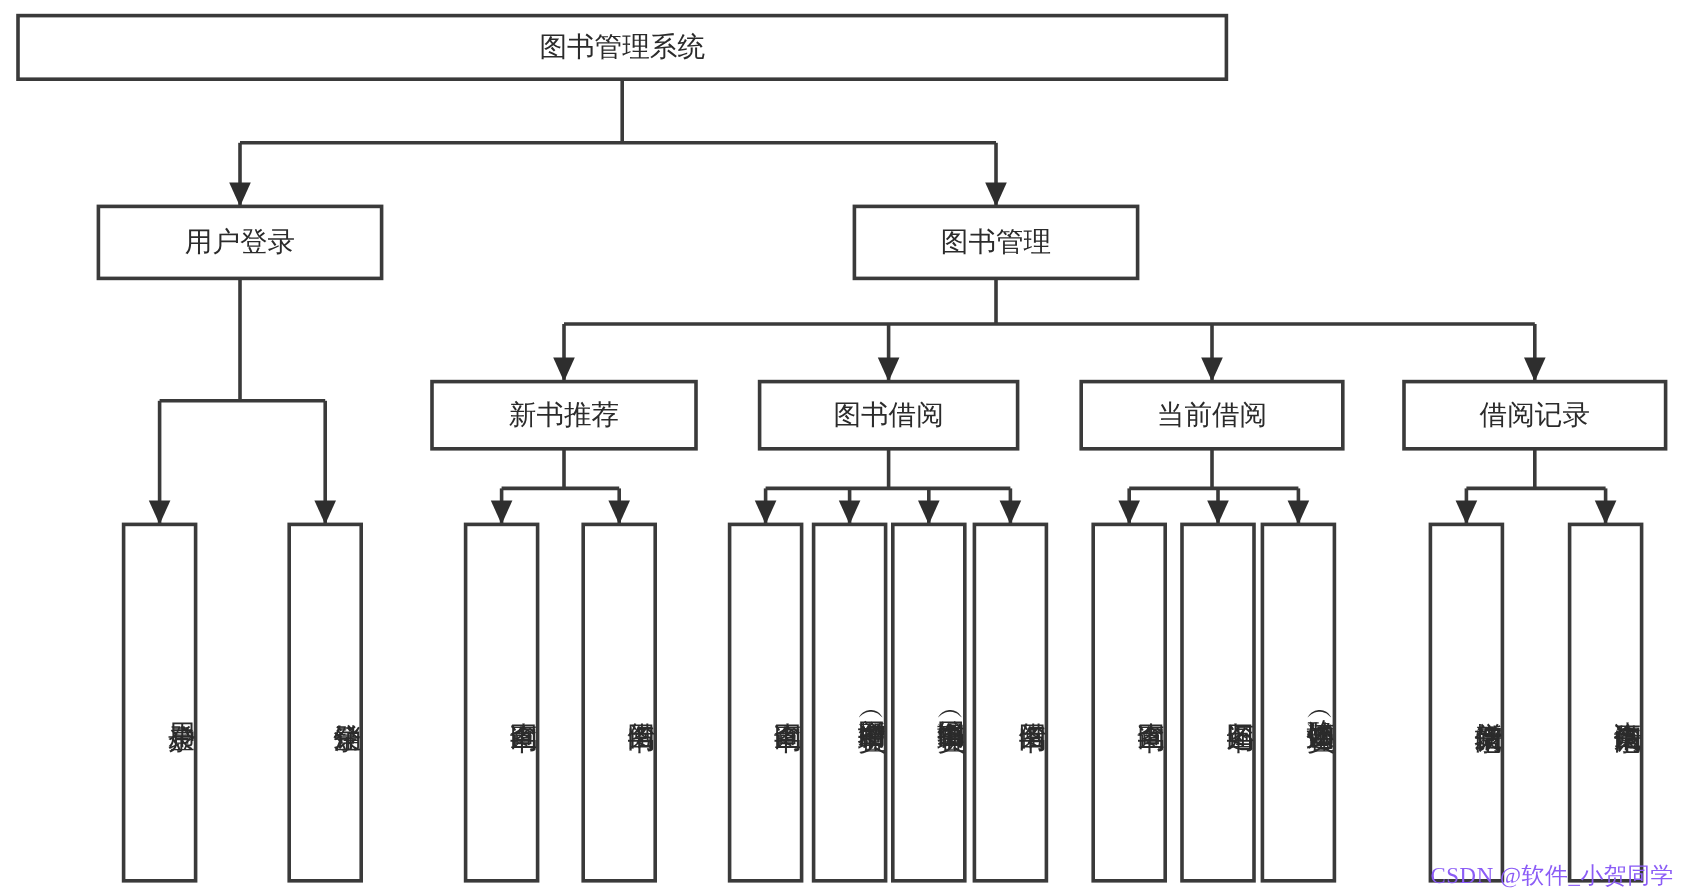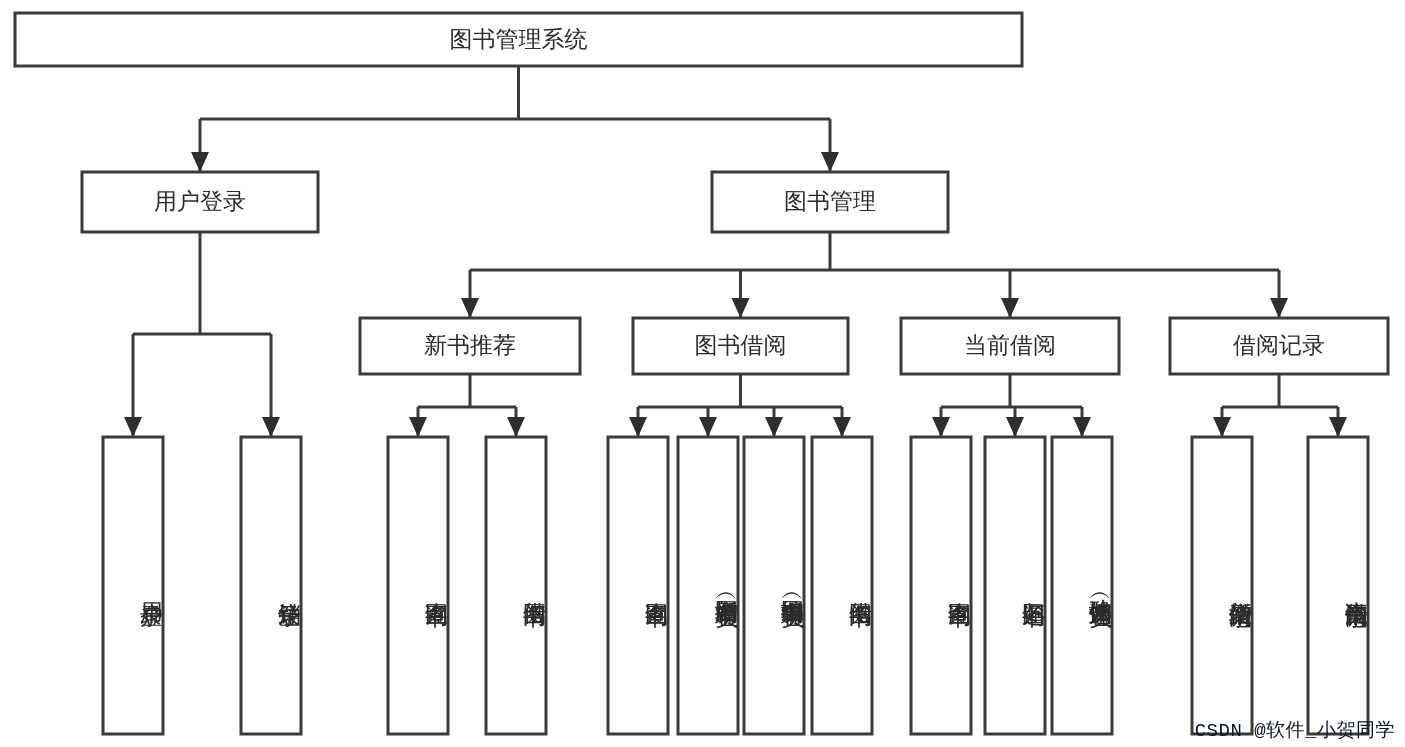--- a/index.html
+++ b/index.html
@@ -61,23 +61,23 @@
     display: flex;
     align-items: flex-start;
     justify-content: center;
     white-space: nowrap;
     pointer-events: none;
   }
   .watermark {
     position: absolute;
     right: 10px;
     bottom: 4px;
-    font-family: Liberation Mono, monospace;
+    font-family: Liberation Serif, serif;
     font-size: 19px;
-    color: #0f172a;
+    color: #8b5cf6;
     letter-spacing: 0.5px;
     white-space: nowrap;
   }
 </style>
 </head>
 <body>
 
 <div id="diagram-root">
 
   <svg id="diagram-svg" viewBox="0 0 1405 747">

